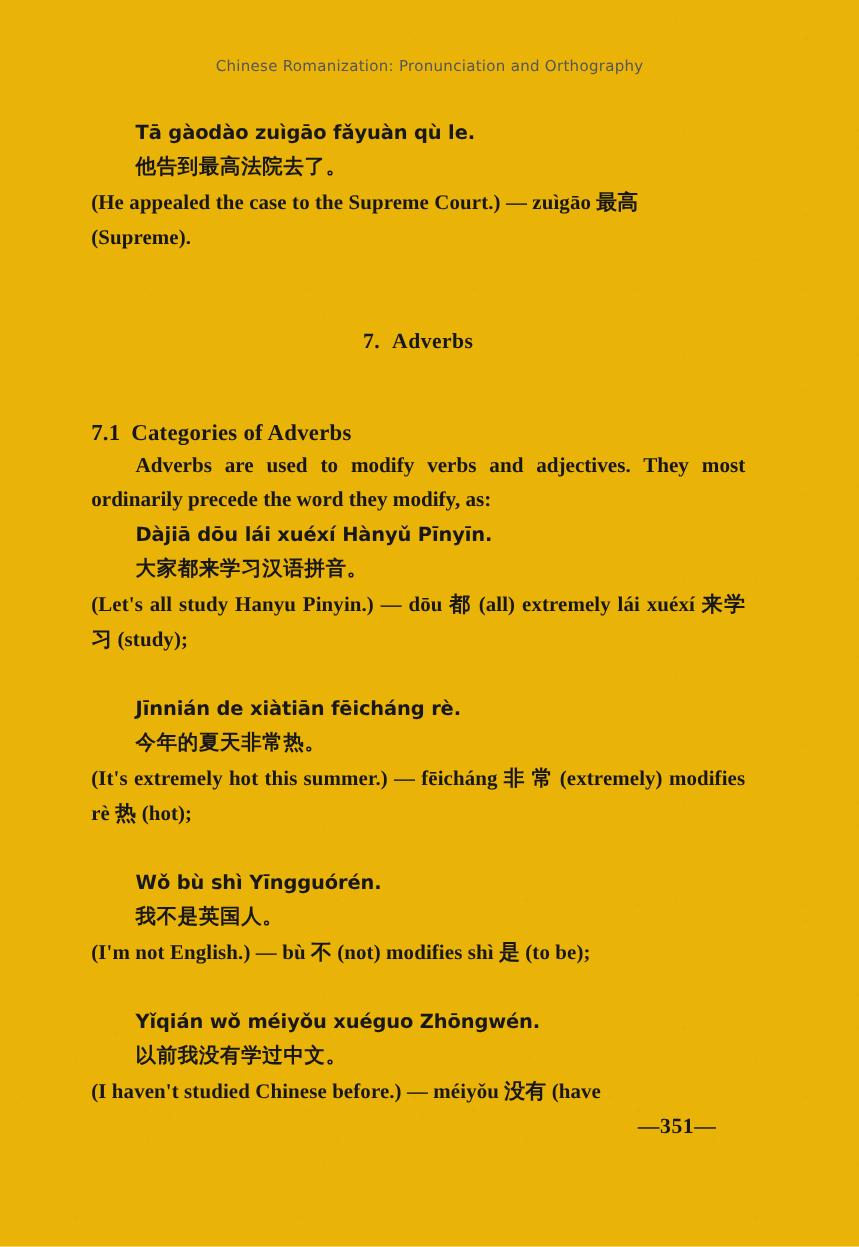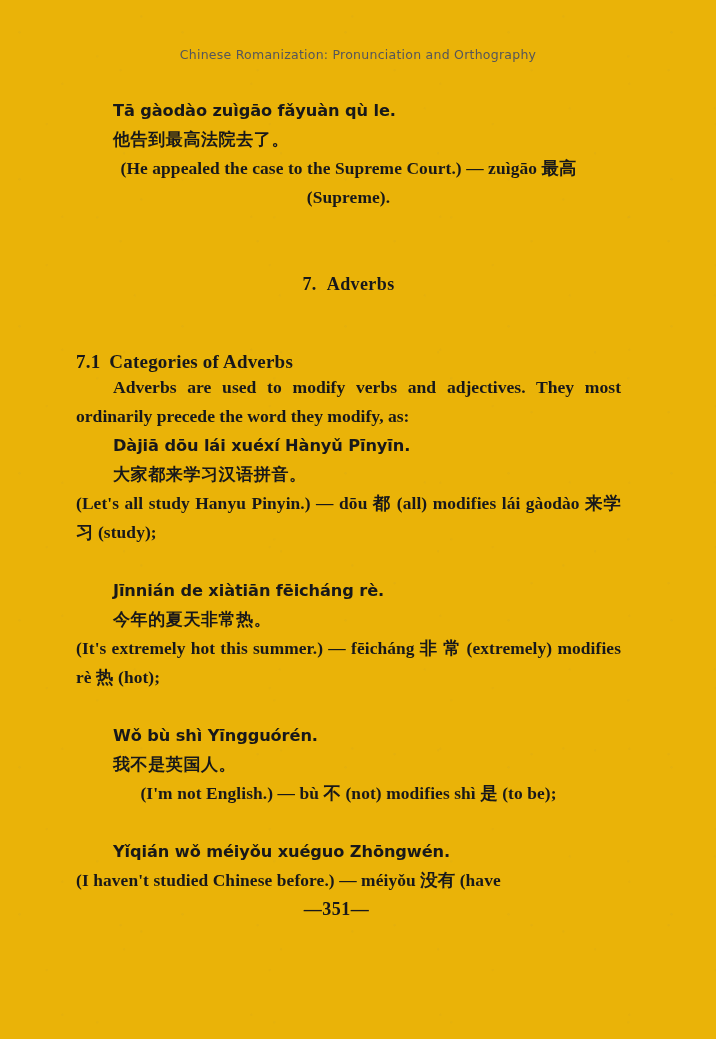--- a/index.html
+++ b/index.html
@@ -75,21 +75,20 @@
   .line.hanzi {
     font-family: "DejaVu Sans", sans-serif;
     font-size: 17px;
     font-weight: 700;
     letter-spacing: 0.6px;
   }
   .line.gloss {
     font-family: "Liberation Serif", serif;
     font-weight: 700;
     font-size: 17.4px;
-    text-align: center;
   }
   .line.gloss.justify {
     text-align: justify;
     text-align-last: left;
   }
 
   
   .indent { padding-left: 37px; }
 
   
@@ -119,21 +118,21 @@
     margin: 0;
   }
   .body-para .lead { padding-left: 37px; }
 
   
   .gap-sm { height: 29px; }
   .gap-md { height: 56px; }
   .gap-lg { height: 62px; }
 
   .page-number {
-    text-align: center;
+    text-align: right;
     font-size: 18px;
     font-weight: 700;
     letter-spacing: 0.5px;
     padding-right: 24px;
     margin-top: 4px;
   }
 
   
   .watermark {
     position: absolute;
@@ -175,21 +174,21 @@
       <span class="num">7.1</span><span>Categories of Adverbs</span>
     </div>
 
     <p class="body-para">
       <span class="lead">Adverbs are used to modify verbs and adjectives. They most ordinarily precede the word they modify, as:</span>
     </p>
 
     <div class="block">
       <div class="line pinyin indent">Dàjiā dōu lái xuéxí Hànyǔ Pīnyīn.</div>
       <div class="line hanzi indent">大家都来学习汉语拼音。</div>
-      <div class="line gloss justify">(Let's all study Hanyu Pinyin.) — dōu 都 (all) modifies lái gàodào 来学习 (study);</div>
+      <div class="line gloss justify">(Let's all study Hanyu Pinyin.) — dōu 都 (all) extremely lái xuéxí 来学习 (study);</div>
     </div>
 
     <div class="gap-sm"></div>
 
     <div class="block">
       <div class="line pinyin indent">Jīnnián de xiàtiān fēicháng rè.</div>
       <div class="line hanzi indent">今年的夏天非常热。</div>
       <div class="line gloss justify">(It's extremely hot this summer.) — fēicháng 非 常 (extremely) modifies rè 热 (hot);</div>
     </div>
 
@@ -198,20 +197,21 @@
     <div class="block">
       <div class="line pinyin indent">Wǒ bù shì Yīngguórén.</div>
       <div class="line hanzi indent">我不是英国人。</div>
       <div class="line gloss">(I'm not English.) — bù 不 (not) modifies shì 是 (to be);</div>
     </div>
 
     <div class="gap-sm"></div>
 
     <div class="block">
       <div class="line pinyin indent">Yǐqián wǒ méiyǒu xuéguo Zhōngwén.</div>
+      <div class="line hanzi indent">以前我没有学过中文。</div>
       <div class="line gloss justify">(I haven't studied Chinese before.) — méiyǒu 没有 (have</div>
     </div>
 
     <div class="page-number">—351—</div>
 
   </div>
 
 
 </div>
 

